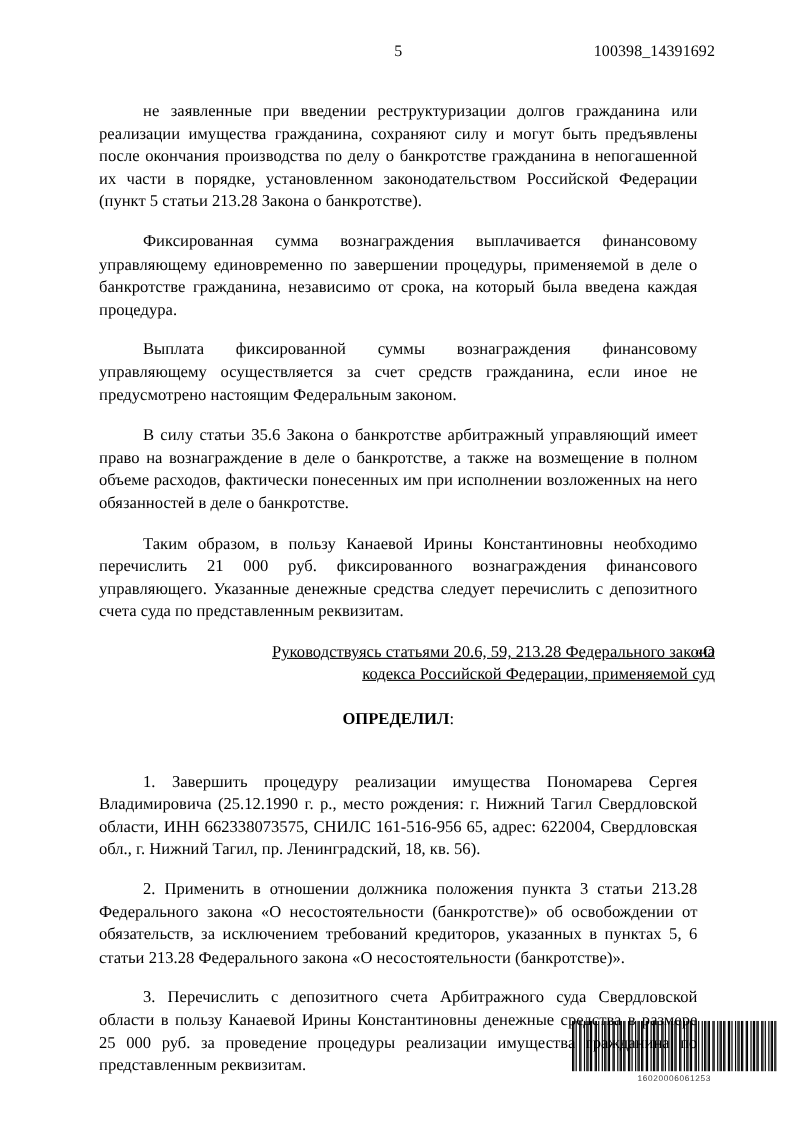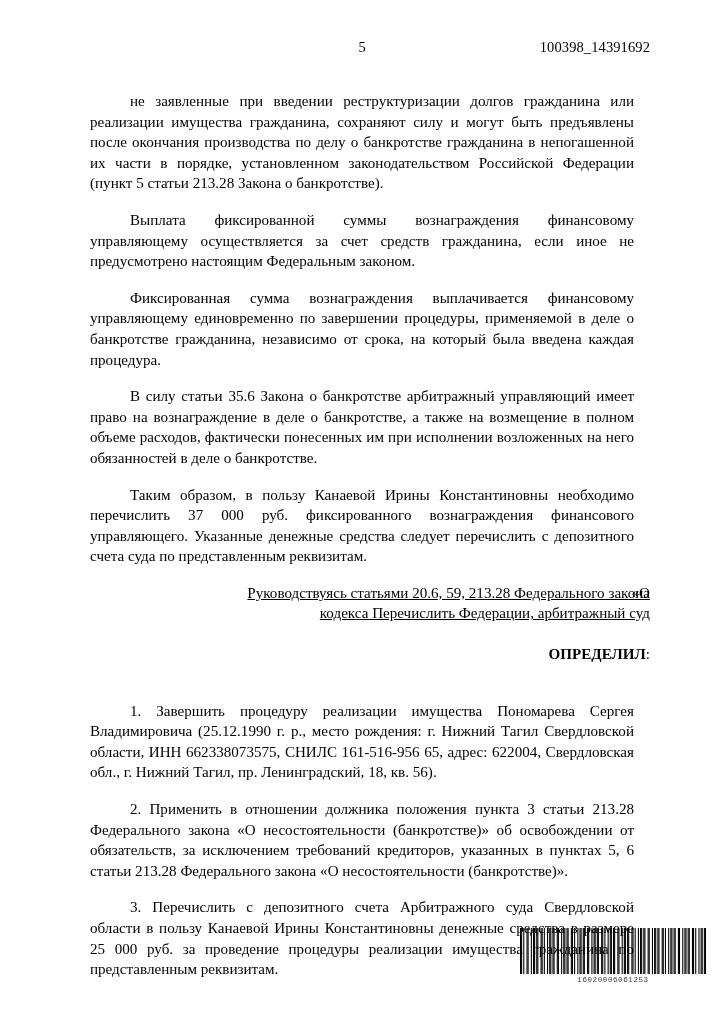--- a/index.html
+++ b/index.html
@@ -70,21 +70,21 @@
     text-indent: 40px;
   }
   .ruling-line1 .quote-tail {
     position: absolute;
     right: 0;
     top: 0;
   }
   
   .resolution-heading {
     margin: 0;
-    text-align: right;
+    text-align: center;
     font-weight: bold;
     font-size: 15.1px;
     line-height: 20.6px;
   }
   .resolution-heading .colon {
     font-weight: normal;
   }
   .spacer-sm { height: 20px; }
   
   .barcode-wrap {
@@ -93,52 +93,52 @@
     top: 928px;
     width: 186px;
     text-align: center;
   }
   .barcode-bars {
     height: 46px;
     width: 186px;
     display: block;
   }
   .barcode-number {
-    font-family: Liberation Mono, monospace;
+    font-family: Liberation Sans, sans-serif;
     font-size: 7.5px;
     letter-spacing: 0.6px;
     color: #3b3b3b;
     margin-top: 2px;
     line-height: 9px;
   }
 </style>
 </head>
 <body>
 
 <div class="page">
 
   <div class="header">
     <div class="page-num">5</div>
     <div class="doc-code">100398_14391692</div>
   </div>
 
   <div class="body-area">
 
     <p class="para">не заявленные при введении реструктуризации долгов гражданина или реализации имущества гражданина, сохраняют силу и могут быть предъявлены после окончания производства по делу о банкротстве гражданина в непогашенной их части в порядке, установленном законодательством Российской Федерации (пункт 5 статьи 213.28 Закона о банкротстве).</p>
+    <p class="para">Фиксированная сумма вознаграждения выплачивается финансовому управляющему единовременно по завершении процедуры, применяемой в деле о банкротстве гражданина, независимо от срока, на который была введена каждая процедура.</p>
     <p class="para">Выплата фиксированной суммы вознаграждения финансовому управляющему осуществляется за счет средств гражданина, если иное не предусмотрено настоящим Федеральным законом.</p>
-    <p class="para">Фиксированная сумма вознаграждения выплачивается финансовому управляющему единовременно по завершении процедуры, применяемой в деле о банкротстве гражданина, независимо от срока, на который была введена каждая процедура.</p>
     <p class="para">В силу статьи 35.6 Закона о банкротстве арбитражный управляющий имеет право на вознаграждение в деле о банкротстве, а также на возмещение в полном объеме расходов, фактически понесенных им при исполнении возложенных на него обязанностей в деле о банкротстве.</p>
-    <p class="para">Таким образом, в пользу Канаевой Ирины Константиновны необходимо перечислить 37 000 руб. фиксированного вознаграждения финансового управляющего. Указанные денежные средства следует перечислить с депозитного счета суда по представленным реквизитам.</p>
+    <p class="para">Таким образом, в пользу Канаевой Ирины Константиновны необходимо перечислить 21 000 руб. фиксированного вознаграждения финансового управляющего. Указанные денежные средства следует перечислить с депозитного счета суда по представленным реквизитам.</p>
 
     <div class="ruling-block">
       <div class="ruling-line1">
         <span>Руководствуясь статьями 20.6, 59, 213.28  Федерального закона</span>
         <span class="quote-tail">«О</span>
       </div>
-      <div>кодекса Перечислить Федерации, арбитражный суд</div>
+      <div>кодекса Российской Федерации, применяемой суд</div>
     </div>
 
     <div class="spacer-sm"></div>
 
     <p class="resolution-heading"><span>ОПРЕДЕЛИЛ</span><span class="colon">:</span></p>
 
     <div class="spacer-sm"></div>
 
     <p class="para">1. Завершить процедуру реализации имущества Пономарева Сергея Владимировича (25.12.1990 г. р., место рождения: г. Нижний Тагил Свердловской области, ИНН 662338073575, СНИЛС 161-516-956 65, адрес: 622004, Свердловская обл., г. Нижний Тагил, пр. Ленинградский, 18, кв. 56).</p>
     <p class="para">2. Применить в отношении должника положения пункта 3 статьи 213.28 Федерального закона «О несостоятельности (банкротстве)» об освобождении от обязательств, за исключением требований кредиторов, указанных в пунктах 5, 6 статьи 213.28 Федерального закона «О несостоятельности (банкротстве)».</p>

